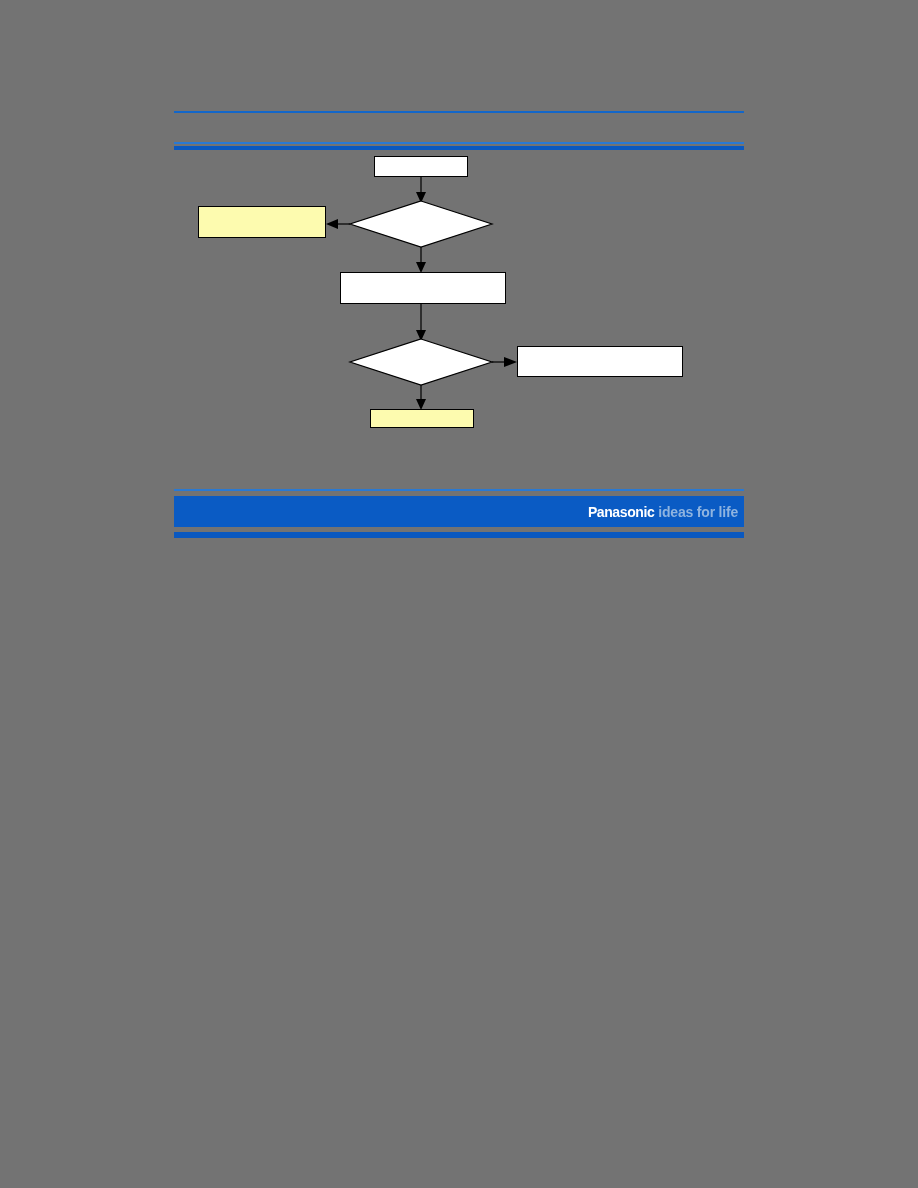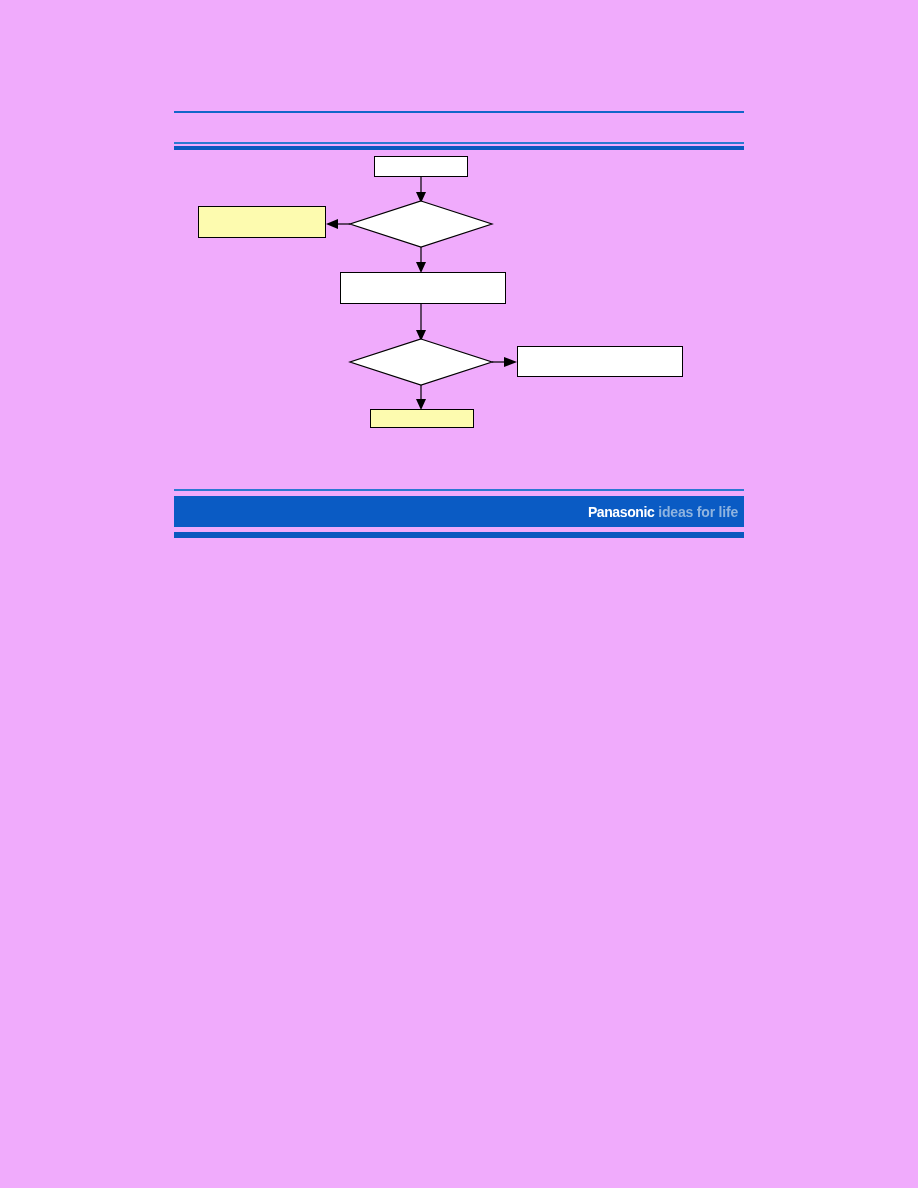--- a/index.html
+++ b/index.html
@@ -13,21 +13,21 @@
     font-family: "Liberation Sans", sans-serif;
     position: relative;
     overflow: hidden;
   }
 
   .page {
     position: absolute;
     left: 0; top: 0;
     width: 918px;
     height: 1188px;
-    background: #f0abfc;
+    background: #737373;
   }
 
   
   .rule {
     position: absolute;
     background: #0a5bc4;
   }
   .rule-top-thin {
     left: 174px; top: 111px; width: 570px; height: 2px;
     background: #1266c9;

